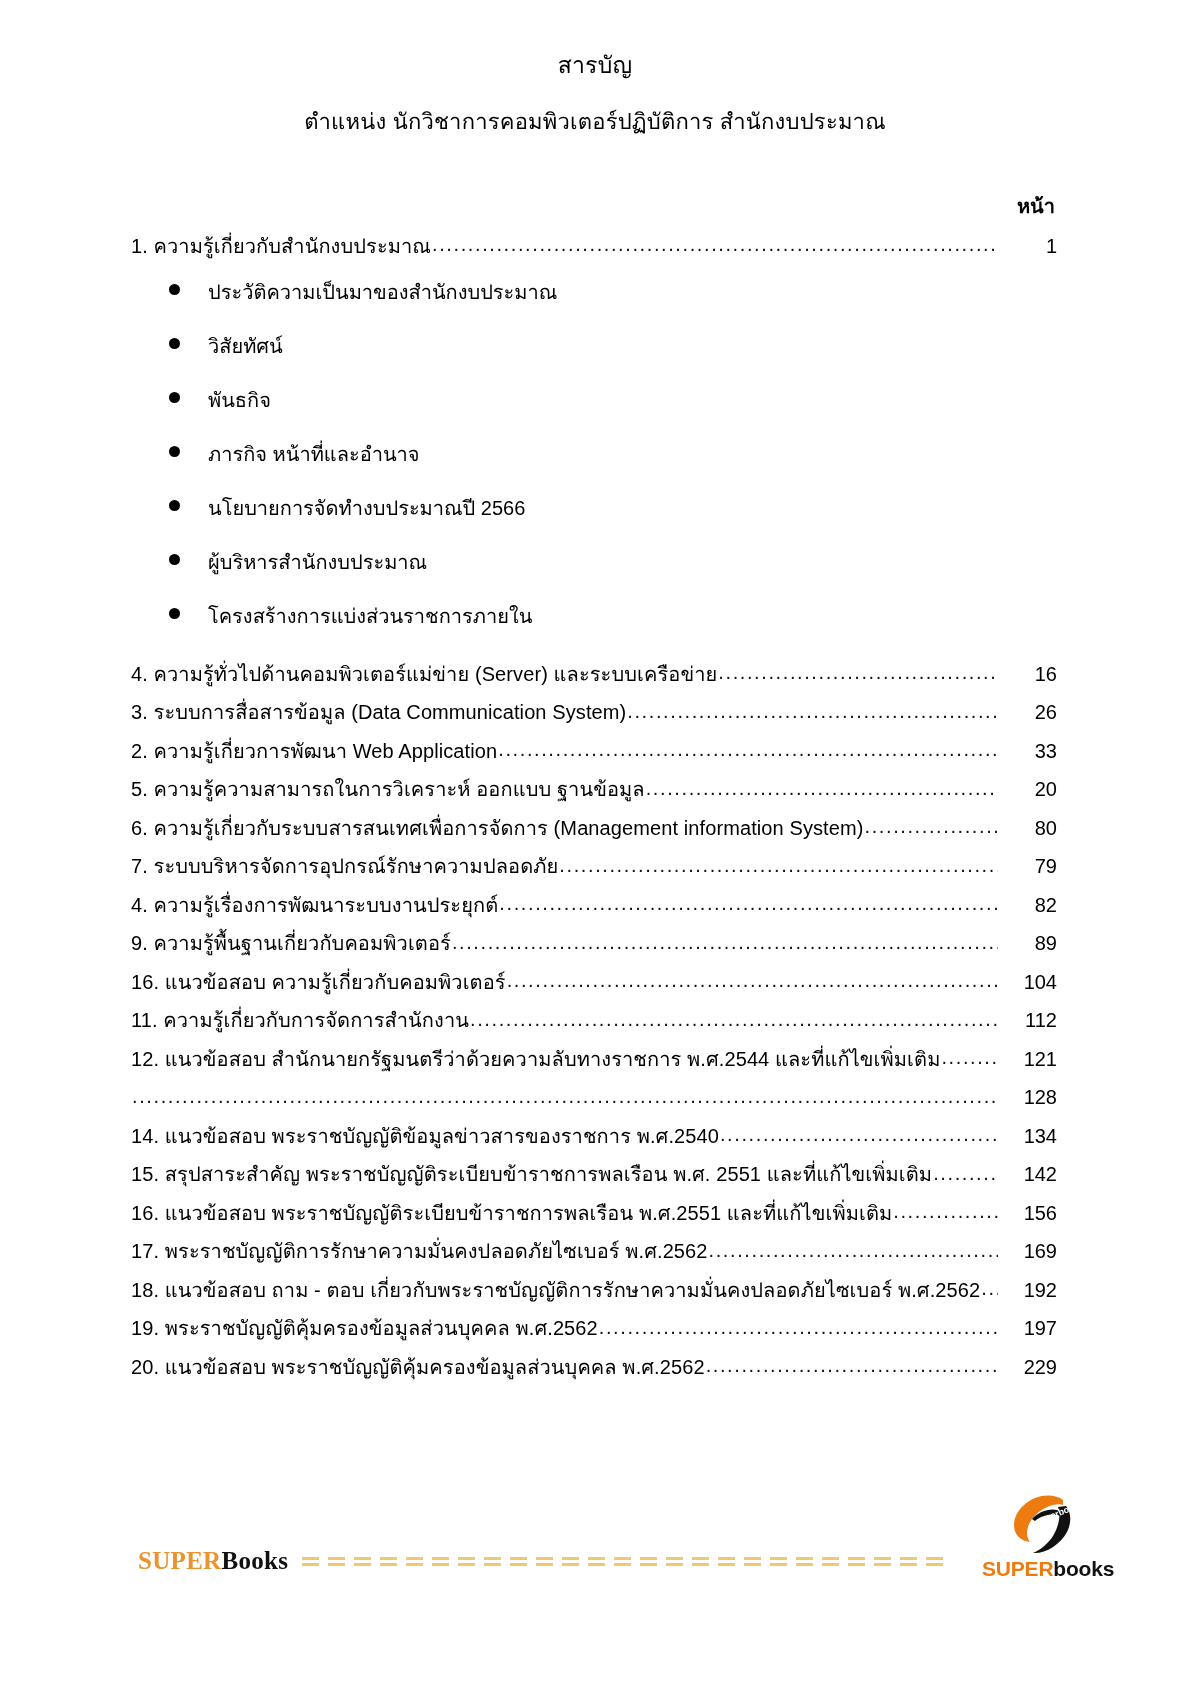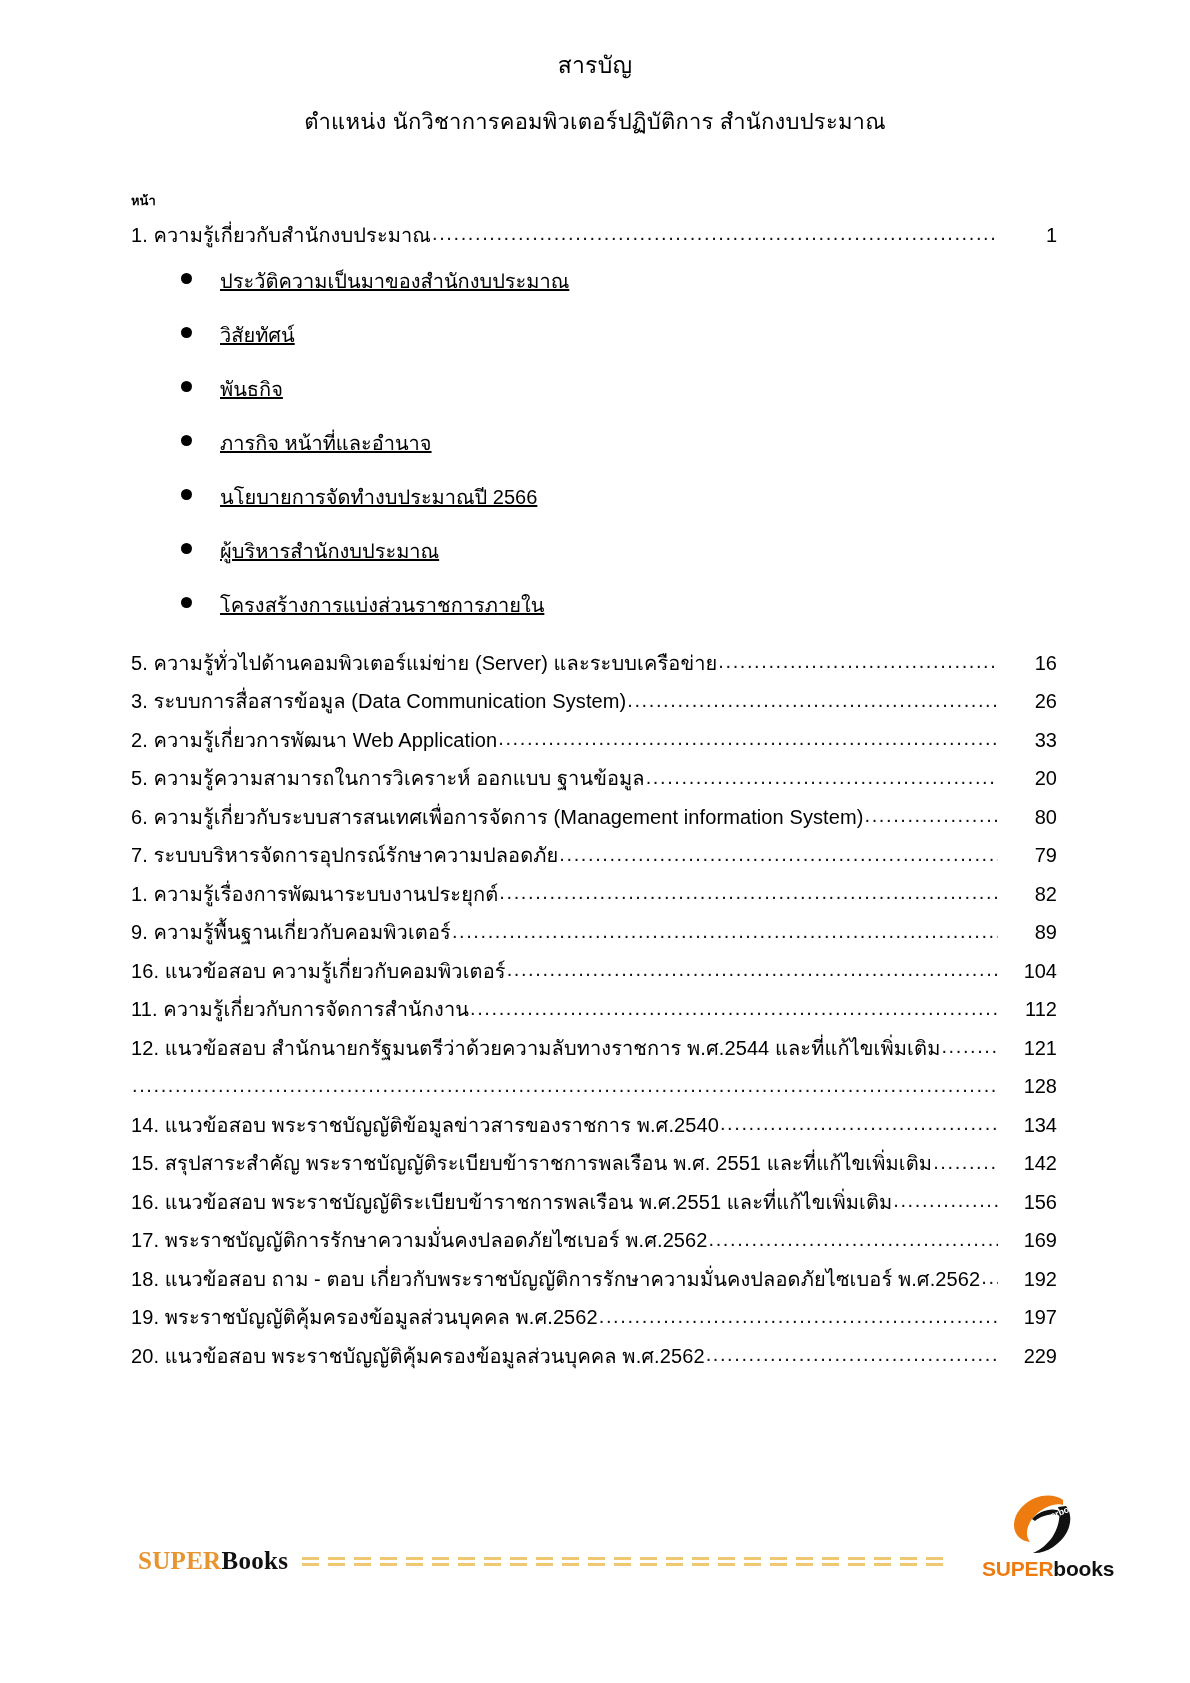--- a/index.html
+++ b/index.html
@@ -43,21 +43,22 @@
 
   
   .toc {
     margin: 0 auto;
     width: 930px;
     padding-left: 2px;
     margin-top: 52px;
   }
 
   .page-col-head {
-    font-size: 13px;
+    text-align: right;
+    font-size: 20px;
     font-weight: bold;
     padding-right: 6px;
     margin-bottom: 14px;
   }
 
   .toc-row {
     display: flex;
     align-items: center;
     font-size: 20px;
     line-height: 1.0;
@@ -87,24 +88,23 @@
   }
   .toc-page {
     flex: 0 0 58px;
     text-align: right;
     font-size: 20px;
     padding-right: 4px;
   }
 
   
   .bullets {
-    margin: 16px;
+    margin: 4px;
     padding: 0;
     list-style: none;
-    text-decoration: underline;
   }
   .bullet-row {
     display: flex;
     align-items: baseline;
     font-size: 20px;
     margin-bottom: 22px;
     padding-left: 34px;
   }
   .bullet-row:first-child { margin-top: 20px; }
   .bullet-dot {
@@ -237,21 +237,21 @@
       </li>
       <li class="bullet-row">
         <span class="bullet-dot"></span>
         <span class="bullet-text">โครงสร้างการแบ่งส่วนราชการภายใน</span>
       </li>
     </ul>
 
     <div class="section-gap"></div>
 
     <div class="toc-row">
-      <span class="toc-label">5. ความรู้ทั่วไปด้านคอมพิวเตอร์แม่ข่าย (Server) และระบบเครือข่าย</span>
+      <span class="toc-label">4. ความรู้ทั่วไปด้านคอมพิวเตอร์แม่ข่าย (Server) และระบบเครือข่าย</span>
       <span class="toc-dots"></span>
       <span class="toc-page">16</span>
     </div>
     <div class="toc-row">
       <span class="toc-label">3. ระบบการสื่อสารข้อมูล (Data Communication System)</span>
       <span class="toc-dots"></span>
       <span class="toc-page">26</span>
     </div>
     <div class="toc-row">
       <span class="toc-label">2. ความรู้เกี่ยวการพัฒนา Web Application</span>
@@ -267,21 +267,21 @@
       <span class="toc-label">6. ความรู้เกี่ยวกับระบบสารสนเทศเพื่อการจัดการ (Management information System)</span>
       <span class="toc-dots"></span>
       <span class="toc-page">80</span>
     </div>
     <div class="toc-row">
       <span class="toc-label">7. ระบบบริหารจัดการอุปกรณ์รักษาความปลอดภัย</span>
       <span class="toc-dots"></span>
       <span class="toc-page">79</span>
     </div>
     <div class="toc-row">
-      <span class="toc-label">1. ความรู้เรื่องการพัฒนาระบบงานประยุกต์</span>
+      <span class="toc-label">4. ความรู้เรื่องการพัฒนาระบบงานประยุกต์</span>
       <span class="toc-dots"></span>
       <span class="toc-page">82</span>
     </div>
     <div class="toc-row">
       <span class="toc-label">9. ความรู้พื้นฐานเกี่ยวกับคอมพิวเตอร์</span>
       <span class="toc-dots"></span>
       <span class="toc-page">89</span>
     </div>
     <div class="toc-row">
       <span class="toc-label">16. แนวข้อสอบ ความรู้เกี่ยวกับคอมพิวเตอร์</span>

